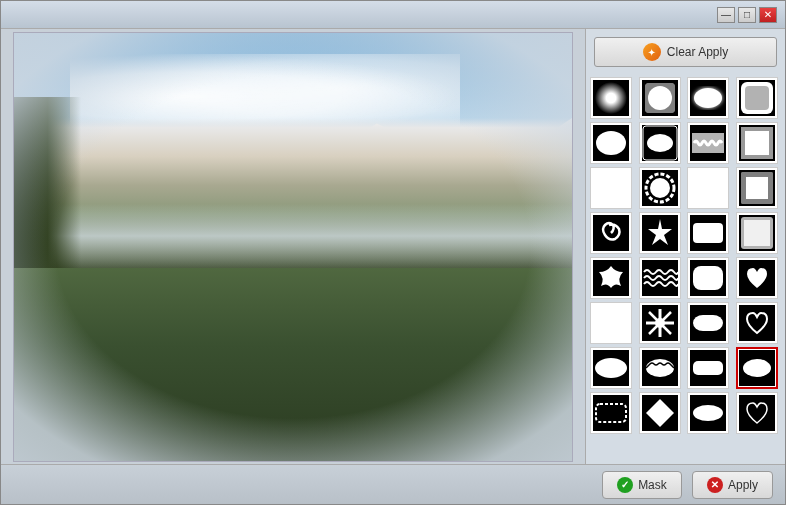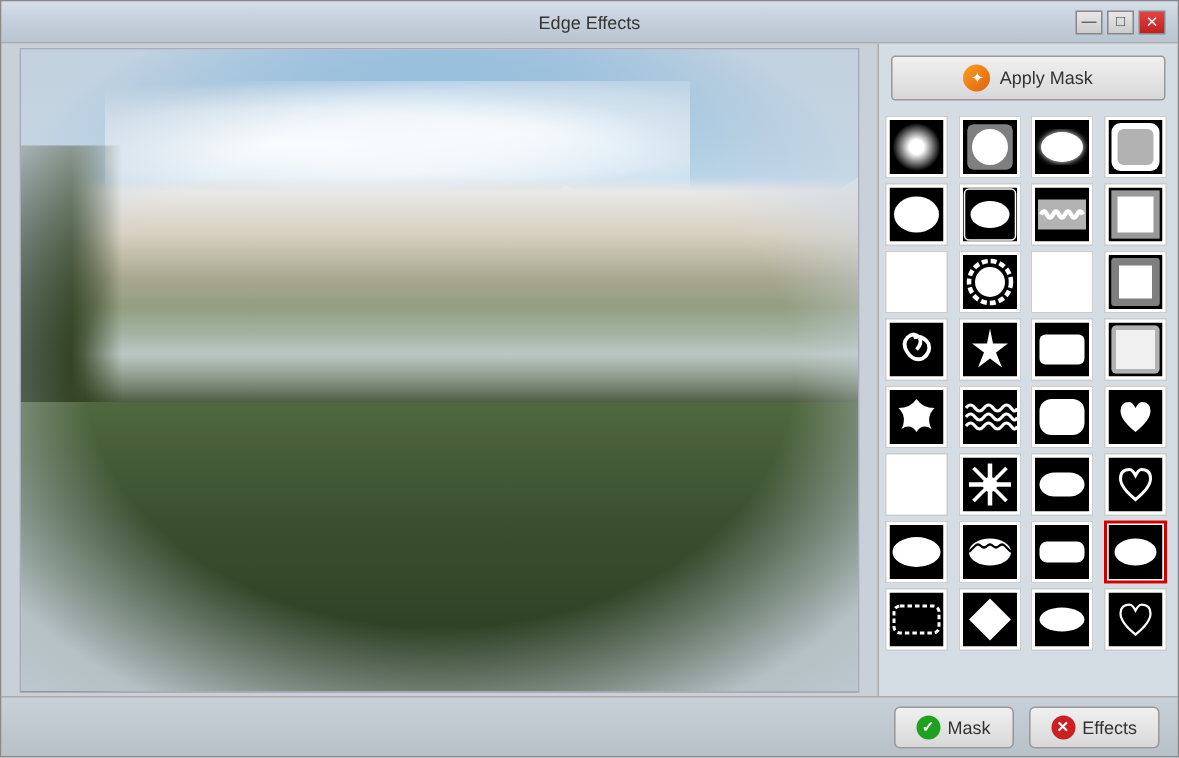--- a/index.html
+++ b/index.html
@@ -275,21 +275,20 @@
       height: 36px;
     }
   </style>
 </head>
 <body>
 
 <div class="window">
 
   <div class="title-bar">
     <div style="width:60px;"></div>
-    <span class="title-bar-title">Edge Effects</span>
     <div class="title-bar-controls">
       <div class="title-btn">
         <span>—</span>
       </div>
       <div class="title-btn">
         <span>□</span>
       </div>
       <div class="title-btn close-btn">
         <span>✕</span>
       </div>
@@ -310,21 +309,21 @@
           <div class="forest"></div>
           <div class="edge-effect"></div>
         </div>
       </div>
     </div>
 
     <div class="right-panel">
 
       <div class="clear-mask-btn">
         <div class="clear-mask-icon">✦</div>
-        <span>Apply Mask</span>
+        <span>Clear Apply</span>
       </div>
 
       <div class="masks-grid-container">
         <div class="masks-grid">
 
           <div class="mask-item">
             <svg class="mask-svg" viewBox="0 0 36 36">
                 <radialGradient id="rg1" cx="50%" cy="50%" r="50%">
                   <stop offset="30%" stop-color="white"></stop>
                   <stop offset="100%" stop-color="black"></stop>
@@ -555,16 +554,16 @@
     </div>
   </div>
 
   <div class="footer">
     <div class="footer-btn">
       <div class="btn-icon-apply">✓</div>
       <span>Mask</span>
     </div>
     <div class="footer-btn">
       <div class="btn-icon-cancel">✕</div>
-      <span>Effects</span>
+      <span>Apply</span>
     </div>
   </div>
 </div>
 
 </body></html>

